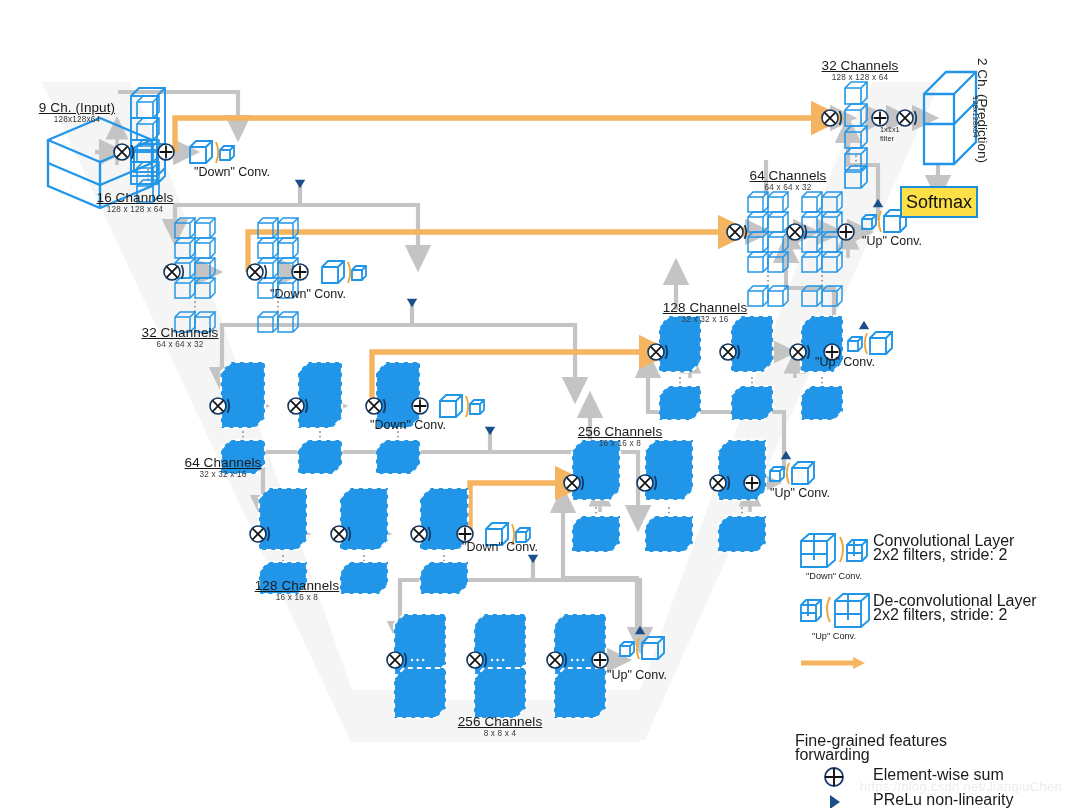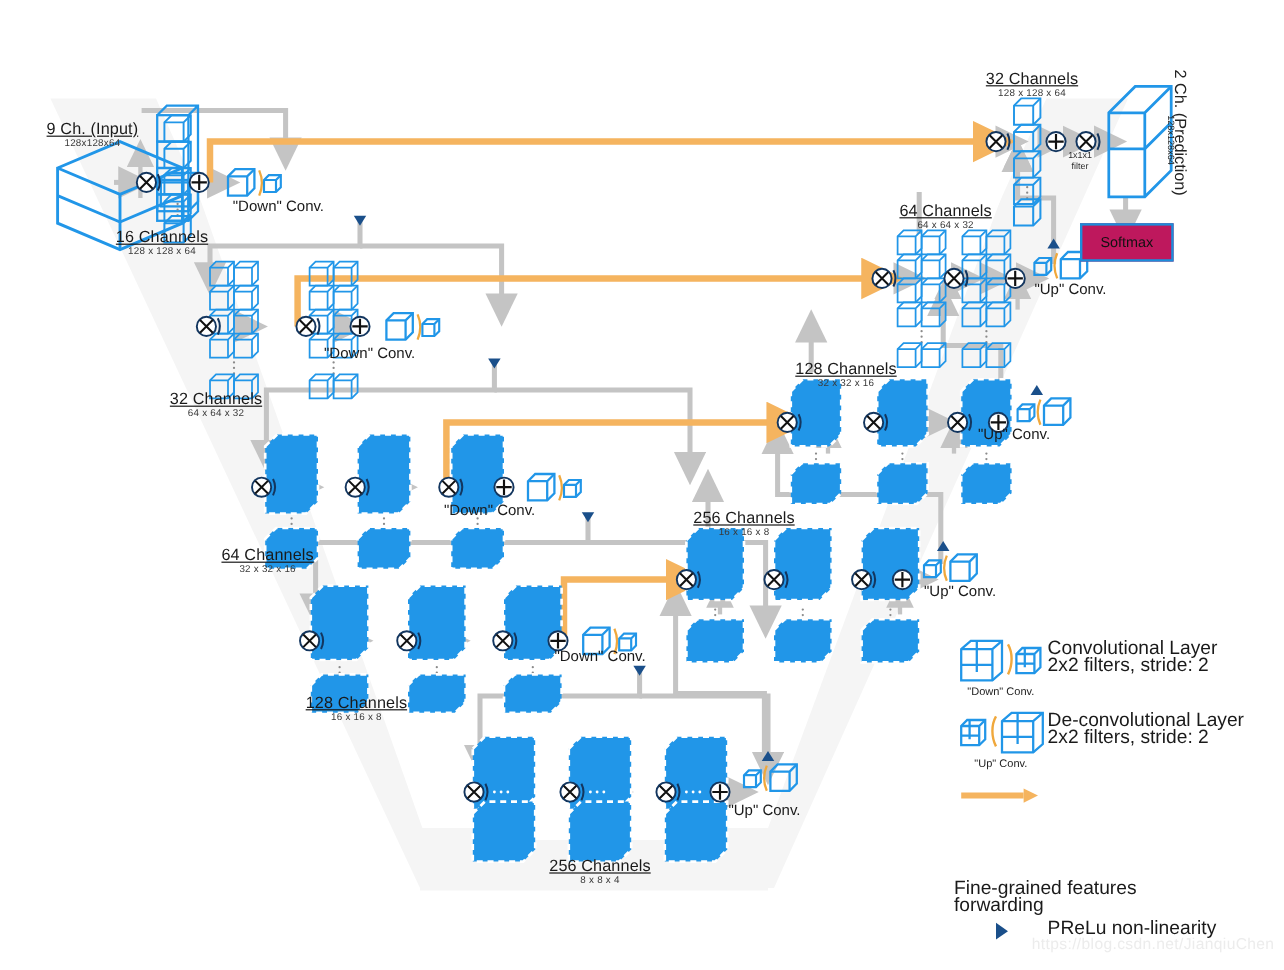--- a/index.html
+++ b/index.html
@@ -14,28 +14,28 @@
     overflow:hidden;
     background:#ffffff;
   }
   #bg-layer{position:absolute;left:0;top:0;width:1070px;height:808px;}
   #wire-layer{position:absolute;left:0;top:0;width:1070px;height:808px;}
 
   .lbl{position:absolute;text-align:center;white-space:nowrap;color:#1a1a1a;}
   .lbl .big{font-size:13.5px;line-height:15px;letter-spacing:.1px;text-decoration:underline;}
   .lbl .small{font-size:8.2px;line-height:10px;letter-spacing:.2px;color:#3a3a3a;}
   .opname{position:absolute;font-size:12.5px;white-space:nowrap;color:#1a1a1a;}
-  .tiny{position:absolute;font-size:7.4px;line-height:8.6px;text-align:center;white-space:nowrap;color:#2b2b2b;}
+  .tiny{position:absolute;font-size:7.4px;line-height:8.6px;white-space:nowrap;color:#2b2b2b;}
 
   .softmax{
     position:absolute;
     border:2.6px solid #1c8ddb;
-    background:#be185d;
+    background:#fde047;
     display:flex;align-items:center;justify-content:center;
-    font-size:12px;color:#111;
+    font-size:18px;color:#111;
     box-sizing:border-box;
   }
   .vert-lbl{
     position:absolute;
     transform-origin:left top;
     transform:rotate(90deg);
     white-space:nowrap;
   }
   .vert-lbl .big{font-size:13.5px;}
   .vert-lbl .small{font-size:7.6px;display:block;}
@@ -985,20 +985,31 @@
           <path d="M58,7 L70,13 L58,19 Z" fill="#f5b45f"></path>
         </svg>
       </div>
       <div class="leg-txt">
         <div>Fine-grained features</div>
         <div>forwarding</div>
       </div>
     </div>
 
 
+    <div class="leg-row" style="margin-top:2px;">
+      <div class="leg-ico leg-tiny">
+        <svg width="78" height="24" viewBox="0 0 78 24" xmlns="http://www.w3.org/2000/svg">
+          <circle cx="39" cy="12" r="9" fill="none" stroke="#1a3a6b" stroke-width="1.8"></circle>
+          <path d="M39,3.2 L39,20.8 M30.2,12 L47.8,12" stroke="#111" stroke-width="1.9"></path>
+        </svg>
+      </div>
+      <div class="leg-txt" style="padding-top:3px;">
+        <div>Element-wise sum</div>
+      </div>
+    </div>
 
     <div class="leg-row" style="margin-top:4px;text-align:right;">
       <div class="leg-ico leg-tiny">
         <svg width="78" height="22" viewBox="0 0 78 22" xmlns="http://www.w3.org/2000/svg">
           <path d="M35,4 L45,11 L35,18 Z" fill="#1a4f8a"></path>
         </svg>
       </div>
       <div class="leg-txt" style="padding-top:2px;">
         <div>PReLu non-linearity</div>
       </div>

